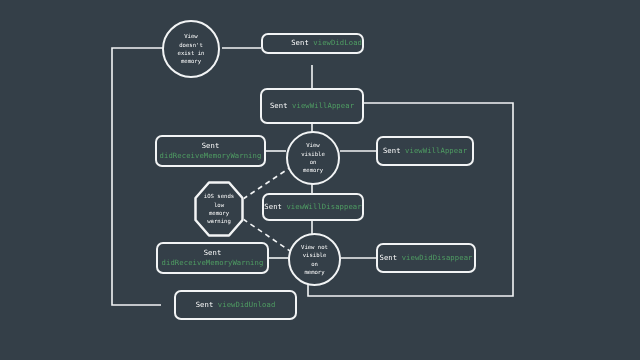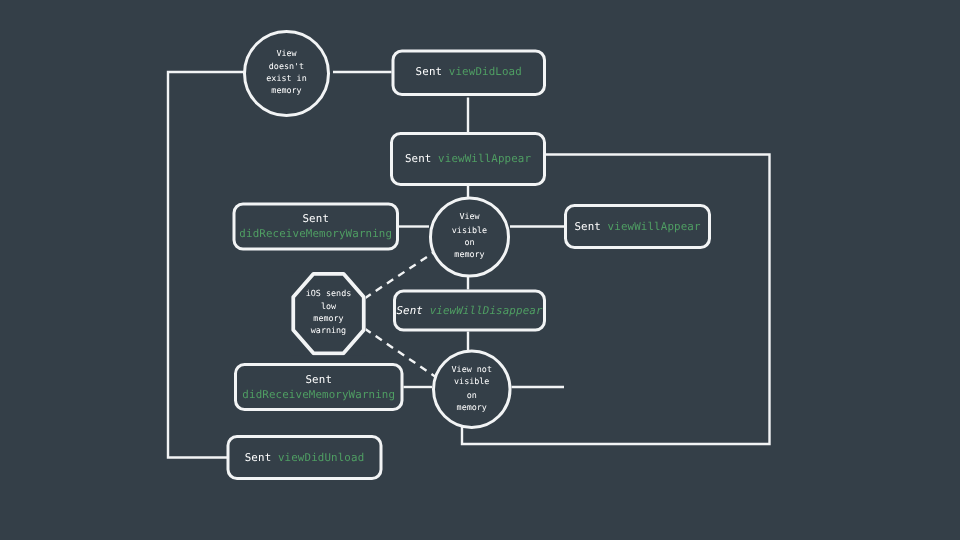--- a/index.html
+++ b/index.html
@@ -104,21 +104,21 @@
     </g>
   </svg>
 
   <div class="node circle" style="left:162px; top:20px; width:58px; height:58px;">
     <span>View</span>
     <span>doesn't</span>
     <span>exist in</span>
     <span>memory</span>
   </div>
 
-  <div class="node box" style="left:261px; top:33px; width:103px; height:31px;">
+  <div class="node box" style="left:261px; top:33px; width:103px; height:21px;justify-content:flex-end;">
     <span class="lbl"><span>Sent</span>&nbsp;<span class="api">viewDidLoad</span></span>
   </div>
 
   <div class="node box" style="left:260px; top:88px; width:104px; height:36px;">
     <span class="lbl"><span>Sent</span>&nbsp;<span class="api">viewWillAppear</span></span>
   </div>
 
   <div class="node box two-line" style="left:155px; top:135px; width:111px; height:32px;">
     <span class="lbl">Sent</span>
     <span class="lbl api">didReceiveMemoryWarning</span>
@@ -138,34 +138,37 @@
   <div class="node octagon" style="left:194px; top:181px; width:50px; height:56px;">
     <svg class="oct-border" viewBox="0 0 50 56" xmlns="http://www.w3.org/2000/svg">
       <polygon points="15,1.5 35,1.5 48.5,17 48.5,39 35,54.5 15,54.5 1.5,39 1.5,17" fill="#343f48" stroke="#f2f4f5" stroke-width="2.5" stroke-linejoin="round"></polygon>
     </svg>
     <span class="oct-text">iOS sends</span>
     <span class="oct-text">low</span>
     <span class="oct-text">memory</span>
     <span class="oct-text">warning</span>
   </div>
 
-  <div class="node box" style="left:262px; top:193px; width:102px; height:28px;font-style:italic;">
+  <div class="node box" style="left:262px; top:193px; width:102px; height:28px;">
     <span class="lbl"><span>Sent</span>&nbsp;<span class="api">viewWillDisappear</span></span>
   </div>
 
   <div class="node box two-line" style="left:156px; top:242px; width:113px; height:32px;">
     <span class="lbl">Sent</span>
     <span class="lbl api">didReceiveMemoryWarning</span>
   </div>
 
   <div class="node circle" style="left:288px; top:233px; width:53px; height:53px;">
     <span>View not</span>
     <span>visible</span>
     <span>on</span>
     <span>memory</span>
   </div>
 
+  <div class="node box" style="left:376px; top:243px; width:100px; height:30px;">
+    <span class="lbl"><span>Sent</span>&nbsp;<span class="api">viewDidDisappear</span></span>
+  </div>
 
-  <div class="node box" style="left:151px; top:290px; width:104px; height:30px;">
+  <div class="node box" style="left:174px; top:290px; width:123px; height:30px;">
     <span class="lbl"><span>Sent</span>&nbsp;<span class="api">viewDidUnload</span></span>
   </div>
 
 </div>
 
 </body></html>

